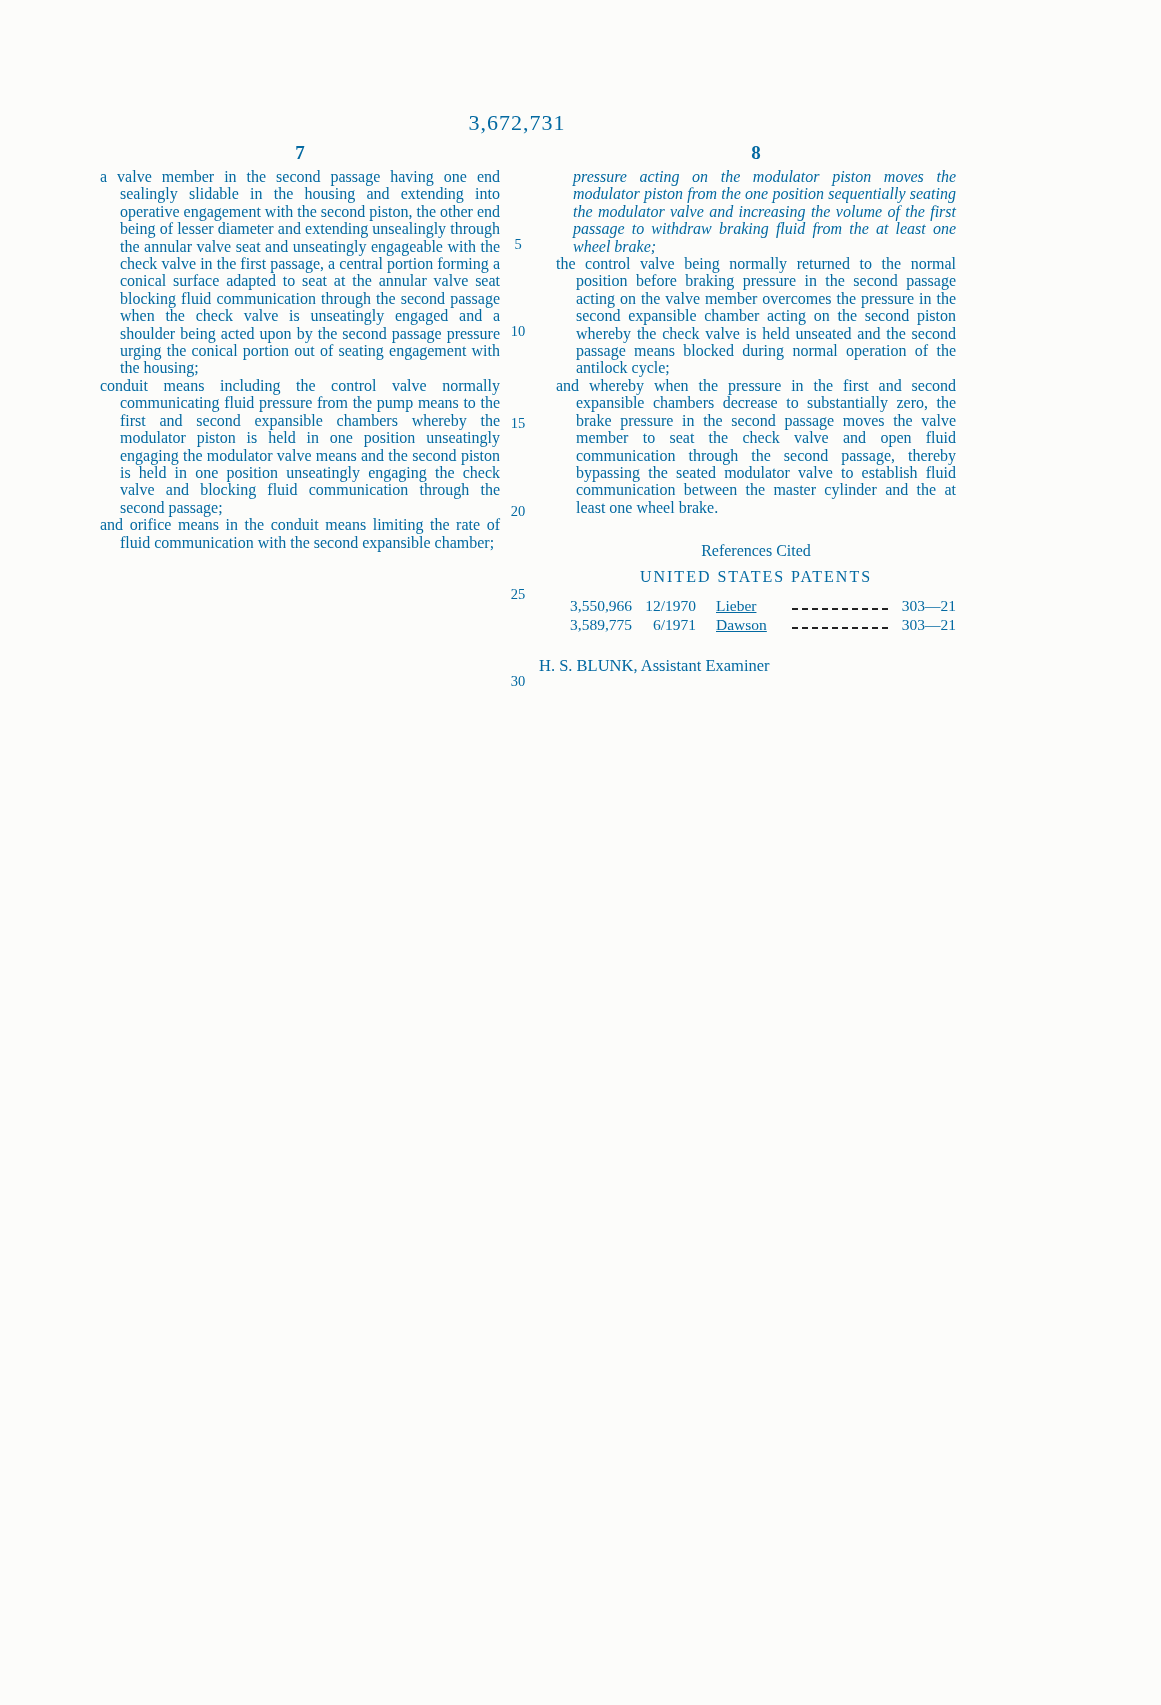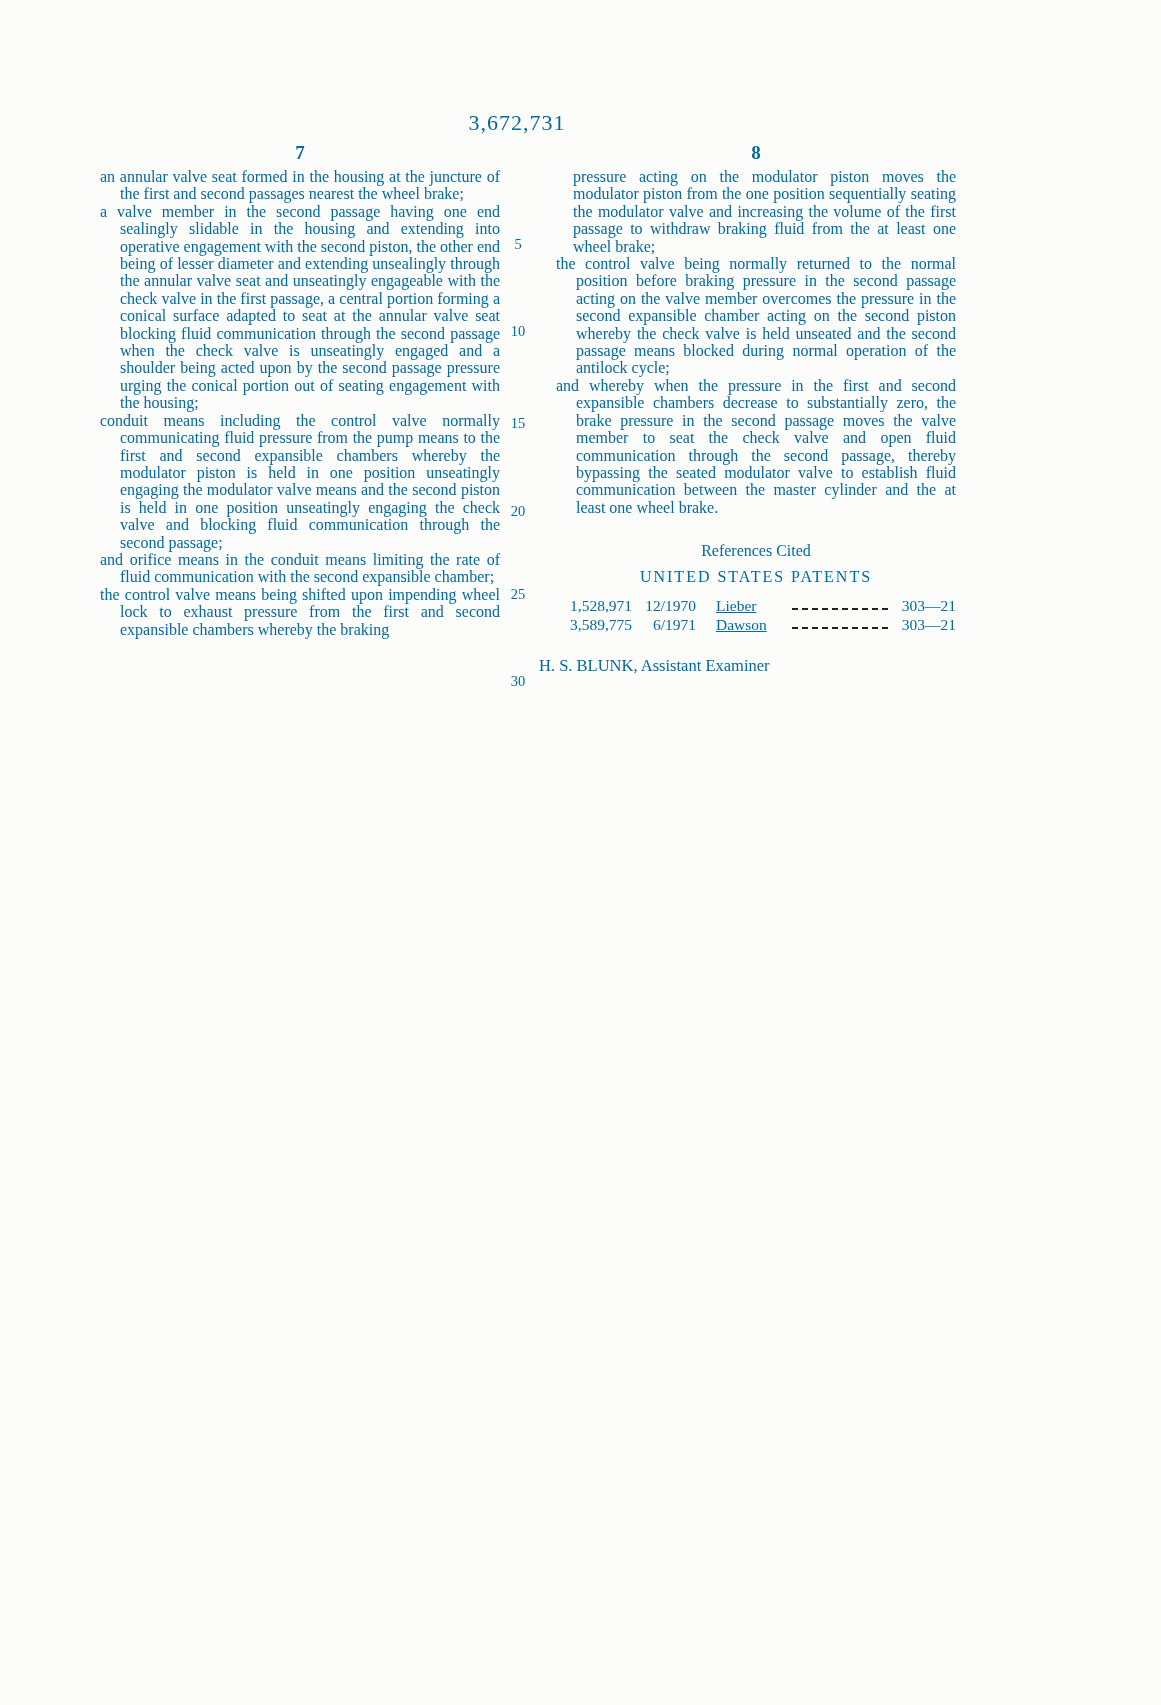--- a/index.html
+++ b/index.html
@@ -26,21 +26,21 @@
     text-align:center; font-weight:bold; font-size:19px;
     margin:0 0 4px 0;
   }
   .clauses p.clause {
     margin:0;
     font-size:16px; line-height:17.4px;
     text-align:justify;
     padding-left:20px; text-indent:-20px;
   }
   .clauses p.clause.cont {
-    padding-left:17px; text-indent:0;
+    padding-left:17px; text-indent:0;font-style:italic;
   }
   .gutter-num {
     position:absolute; left:502px; width:32px;
     text-align:center; font-size:14.5px;
   }
   .gutter-num:nth-of-type(1){ top:236px; }
   .gutter-num:nth-of-type(2){ top:323px; }
   .gutter-num:nth-of-type(3){ top:415px; }
   .gutter-num:nth-of-type(4){ top:503px; }
   .gutter-num:nth-of-type(5){ top:586px; }
@@ -87,42 +87,40 @@
       <span class="gutter-num">20</span>
       <span class="gutter-num">25</span>
       <span class="gutter-num">30</span>
     </div>
 
   <div class="columns">
 
     <div class="col">
       <div class="col-num">7</div>
       <div class="clauses" id="left-clauses">
-          <p class="clause">an annular valve seat formed in the housing at the juncture of the first and second passages nearest the wheel brake;</p>
           <p class="clause">a valve member in the second passage having one end sealingly slidable in the housing and extending into operative engagement with the second piston, the other end being of lesser diameter and extending unsealingly through the annular valve seat and unseatingly engageable with the check valve in the first passage, a central portion forming a conical surface adapted to seat at the annular valve seat blocking fluid communication through the second passage when the check valve is unseatingly engaged and a shoulder being acted upon by the second passage pressure urging the conical portion out of seating engagement with the housing;</p>
           <p class="clause">conduit means including the control valve normally communicating fluid pressure from the pump means to the first and second expansible chambers whereby the modulator piston is held in one position unseatingly engaging the modulator valve means and the second piston is held in one position unseatingly engaging the check valve and blocking fluid communication through the second passage;</p>
           <p class="clause">and orifice means in the conduit means limiting the rate of fluid communication with the second expansible chamber;</p>
-          <p class="clause">the control valve means being shifted upon impending wheel lock to exhaust pressure from the first and second expansible chambers whereby the braking</p>
         </div>
     </div>
 
     <div class="col">
       <div class="col-num">8</div>
       <div class="clauses" id="right-clauses">
           <p class="clause cont">pressure acting on the modulator piston moves the modulator piston from the one position sequentially seating the modulator valve and increasing the volume of the first passage to withdraw braking fluid from the at least one wheel brake;</p>
           <p class="clause">the control valve being normally returned to the normal position before braking pressure in the second passage acting on the valve member overcomes the pressure in the second expansible chamber acting on the second piston whereby the check valve is held unseated and the second passage means blocked during normal operation of the antilock cycle;</p>
           <p class="clause">and whereby when the pressure in the first and second expansible chambers decrease to substantially zero, the brake pressure in the second passage moves the valve member to seat the check valve and open fluid communication through the second passage, thereby bypassing the seated modulator valve to establish fluid communication between the master cylinder and the at least one wheel brake.</p>
         </div>
 
       <div class="refs">
         <div class="refs-heading">References Cited</div>
         <div class="refs-subheading">UNITED STATES PATENTS</div>
         <div class="refs-list" id="refs-list">
             <div class="ref-row">
-              <span class="ref-number">1,528,971</span>
+              <span class="ref-number">3,550,966</span>
               <span class="ref-date">12/1970</span>
               <span class="ref-name">Lieber</span>
               <span class="leader"></span>
               <span class="ref-class">303—21</span>
             </div>
             <div class="ref-row">
               <span class="ref-number">3,589,775</span>
               <span class="ref-date">6/1971</span>
               <span class="ref-name">Dawson</span>
               <span class="leader"></span>

